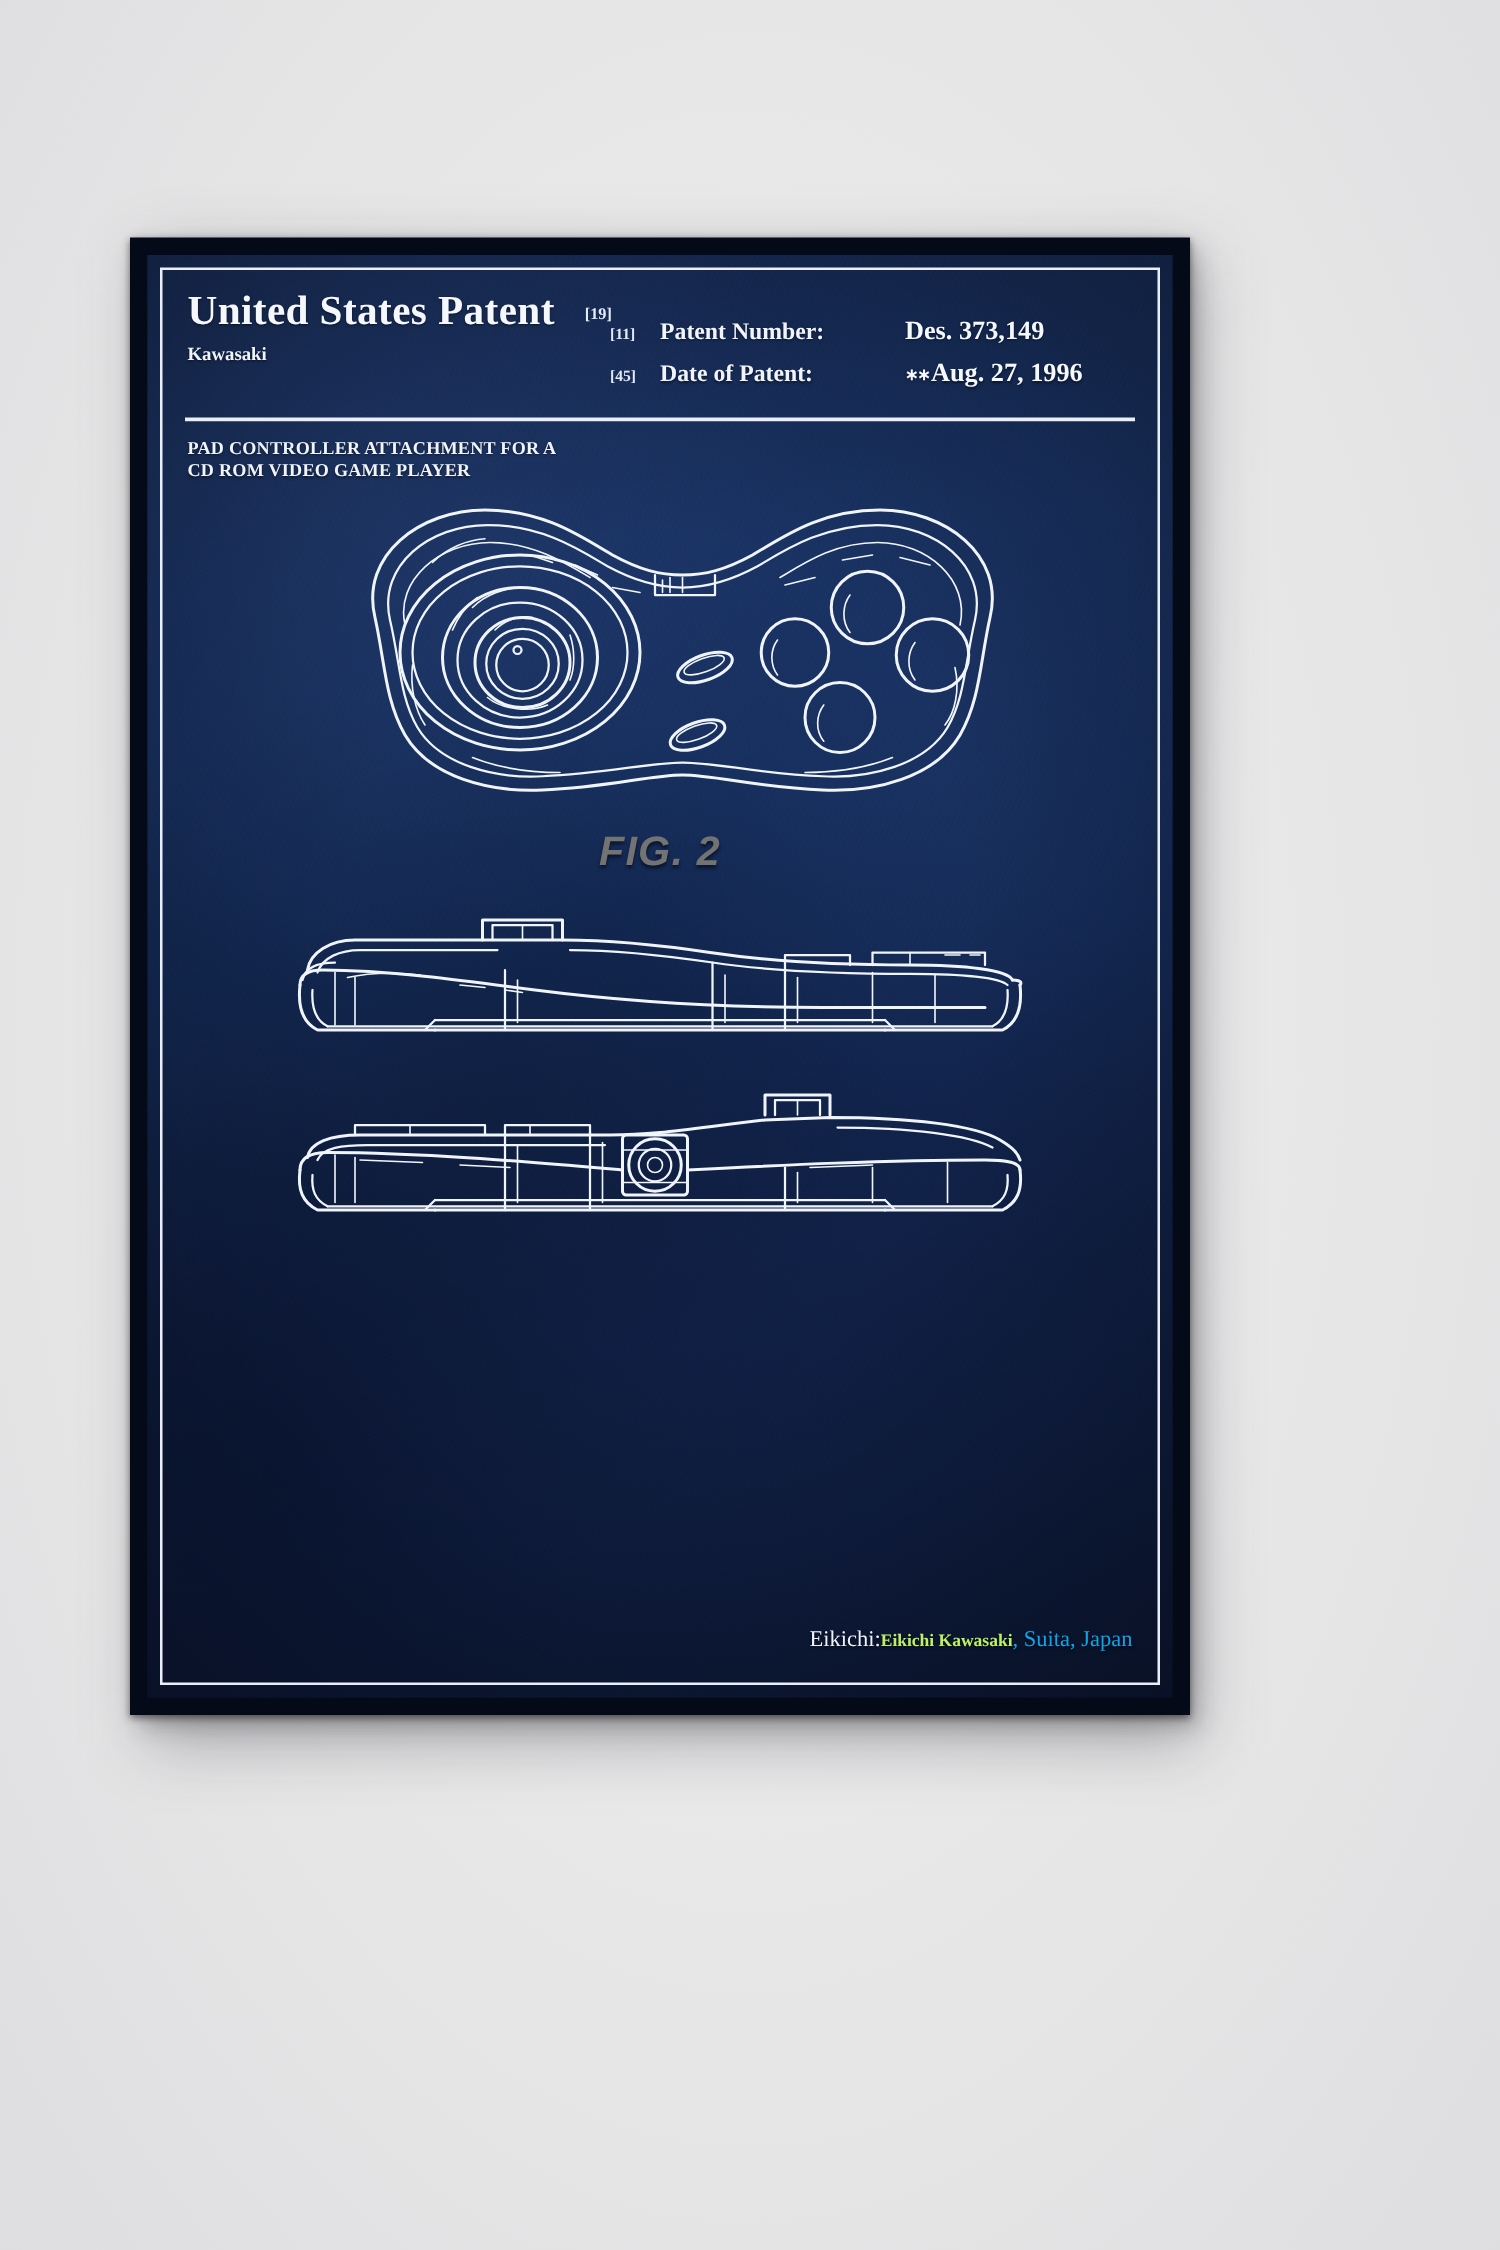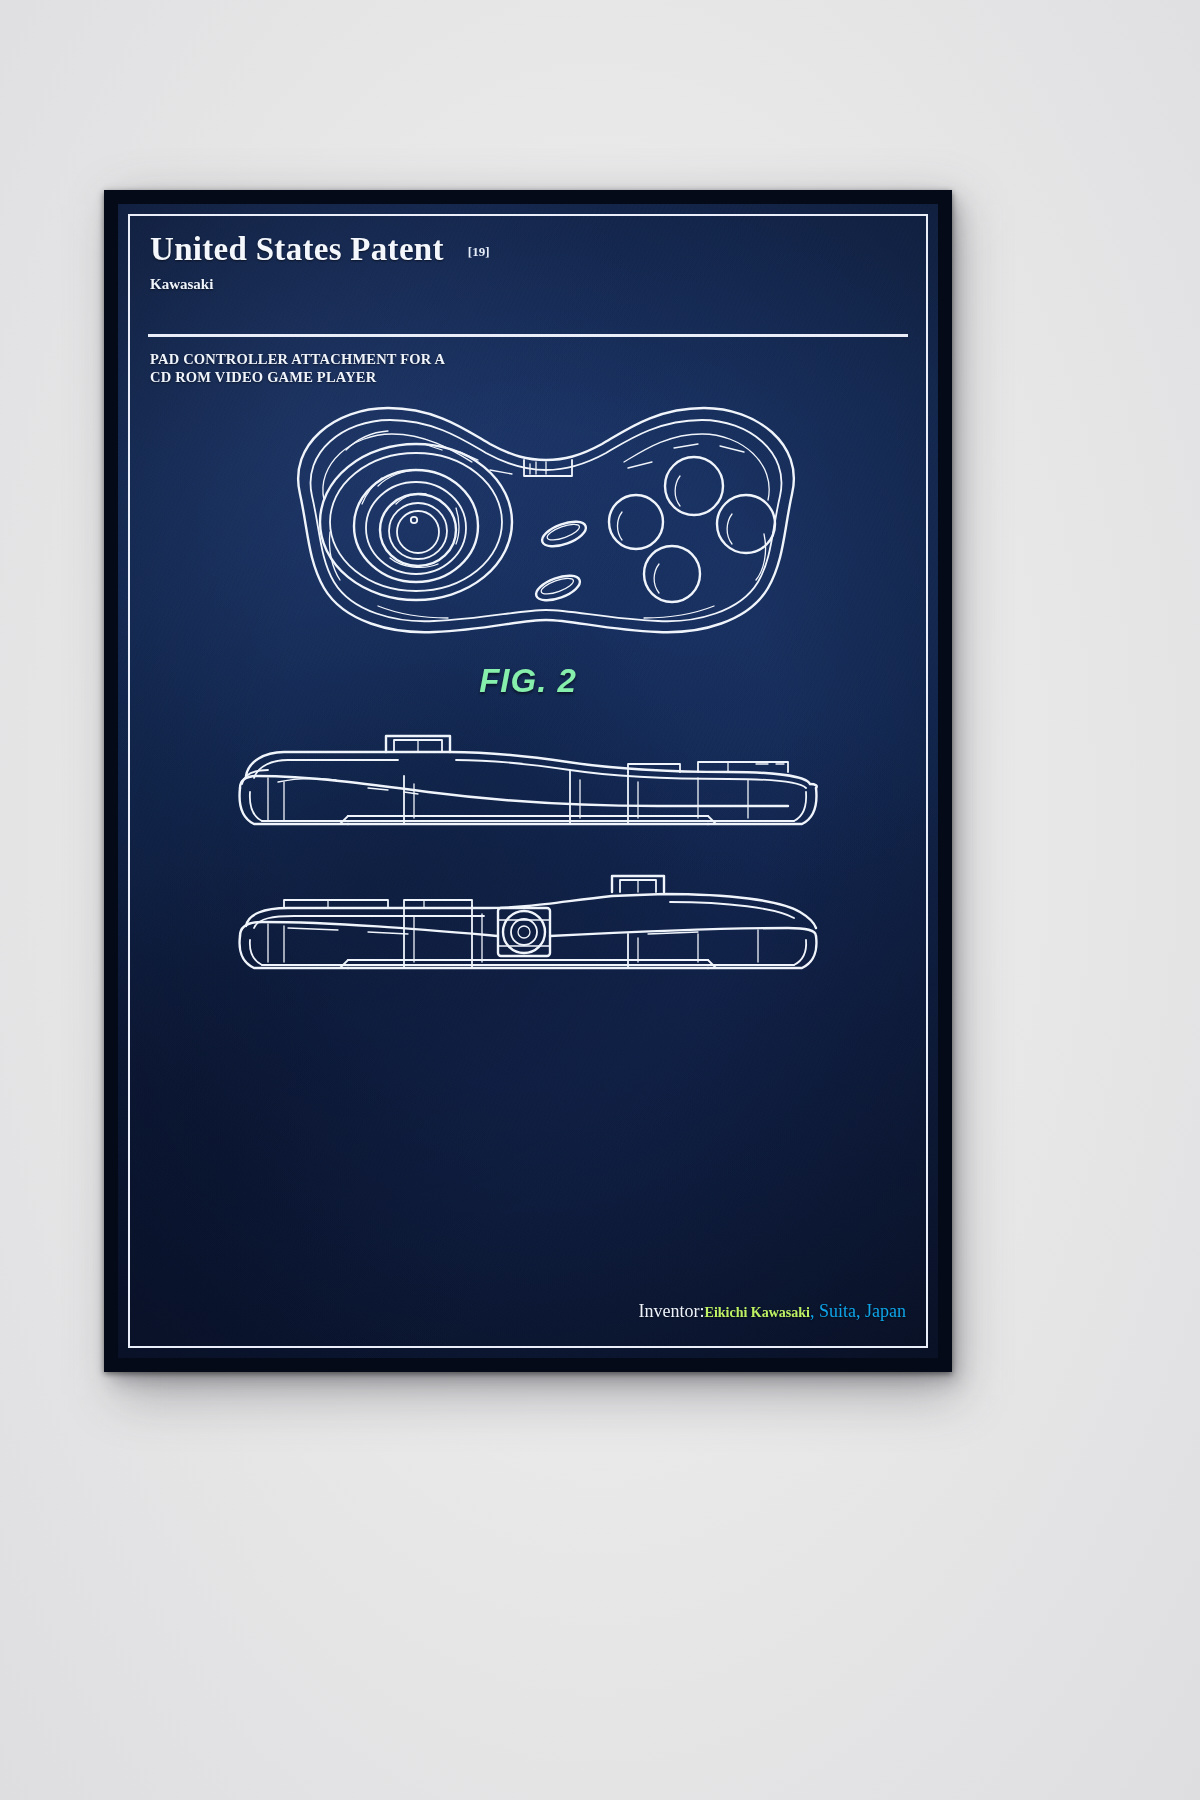--- a/index.html
+++ b/index.html
@@ -215,21 +215,21 @@
   }
   .fig-block { position: relative; }
   .fig-svg { display: block; margin: 0 auto; }
   .fig-label {
     text-align: center;
     font-family: "Liberation Sans", sans-serif;
     font-weight: bold;
     font-style: italic;
     font-size: 33px;
     letter-spacing: 1px;
-    color: #86efac;
+    color: #737373;
     text-shadow: 0 2px 3px rgba(0,0,0,0.55);
   }
 
   .footer {
     position: absolute;
     right: 4px;
     bottom: 8px;
     white-space: nowrap;
   }
   .inv-label {
@@ -279,20 +279,32 @@
 
     <div class="content">
 
       <div class="header">
 
         <div class="hdr-left">
           <span class="us-patent">United States Patent</span><span class="tag19">[19]</span>
           <div class="surname">Kawasaki</div>
         </div>
 
+        <div class="hdr-right">
+          <div class="hdr-row">
+            <span class="hdr-tag">[11]</span>
+            <span class="hdr-label">Patent Number:</span>
+            <span class="hdr-value">Des. 373,149</span>
+          </div>
+          <div class="hdr-row">
+            <span class="hdr-tag">[45]</span>
+            <span class="hdr-label">Date of Patent:</span>
+            <span class="hdr-value"><span class="stars">∗∗</span><span>Aug. 27, 1996</span></span>
+          </div>
+        </div>
       </div>
 
       <div class="rule"></div>
 
       <div class="title-block">
         <div>PAD CONTROLLER ATTACHMENT FOR A</div>
         <div>CD ROM VIDEO GAME PLAYER</div>
       </div>
 
       <div class="figures">
@@ -490,19 +502,19 @@
             <path class="ln w1" d="M 56 62 L 56 98"></path>
             <path class="ln w1" d="M 40 60 L 40 98"></path>
 
             <path class="ln w15" d="M 120 96 L 480 96"></path>
             <path class="ln w15" d="M 120 96 L 112 104"></path>
             <path class="ln w15" d="M 480 96 L 488 104"></path>
           </svg>
         </div>
 
         <div class="footer">
-          <span class="inv-label">Inventor:</span><span class="inv-name">Eikichi Kawasaki</span><span class="inv-loc">, Suita, Japan</span>
+          <span class="inv-label">Eikichi:</span><span class="inv-name">Eikichi Kawasaki</span><span class="inv-loc">, Suita, Japan</span>
         </div>
 
       </div>
     </div>
   </div>
 </div>
 
 </body></html>

